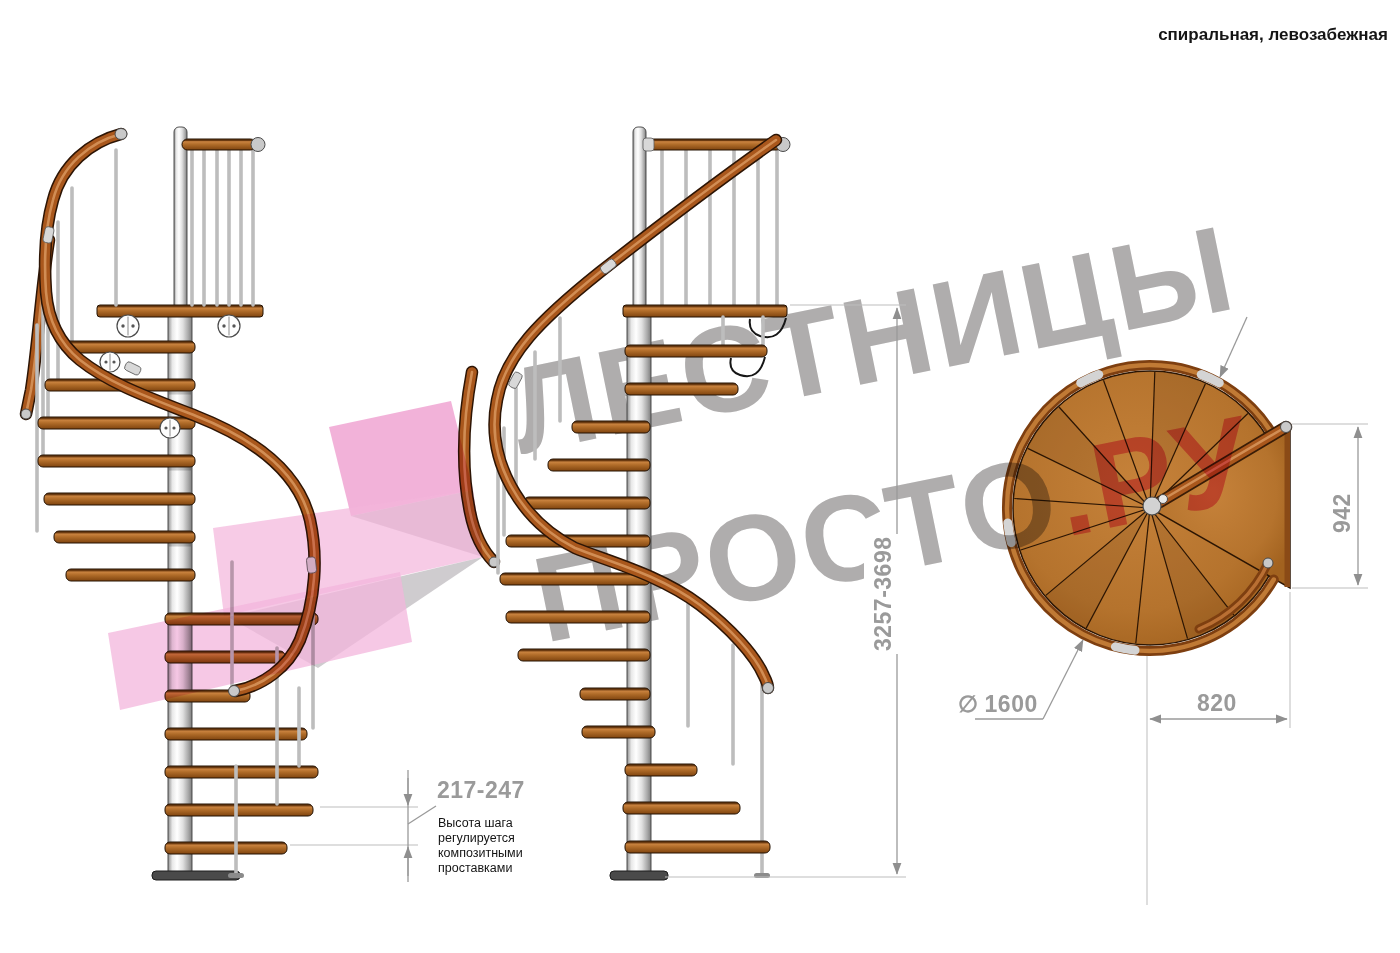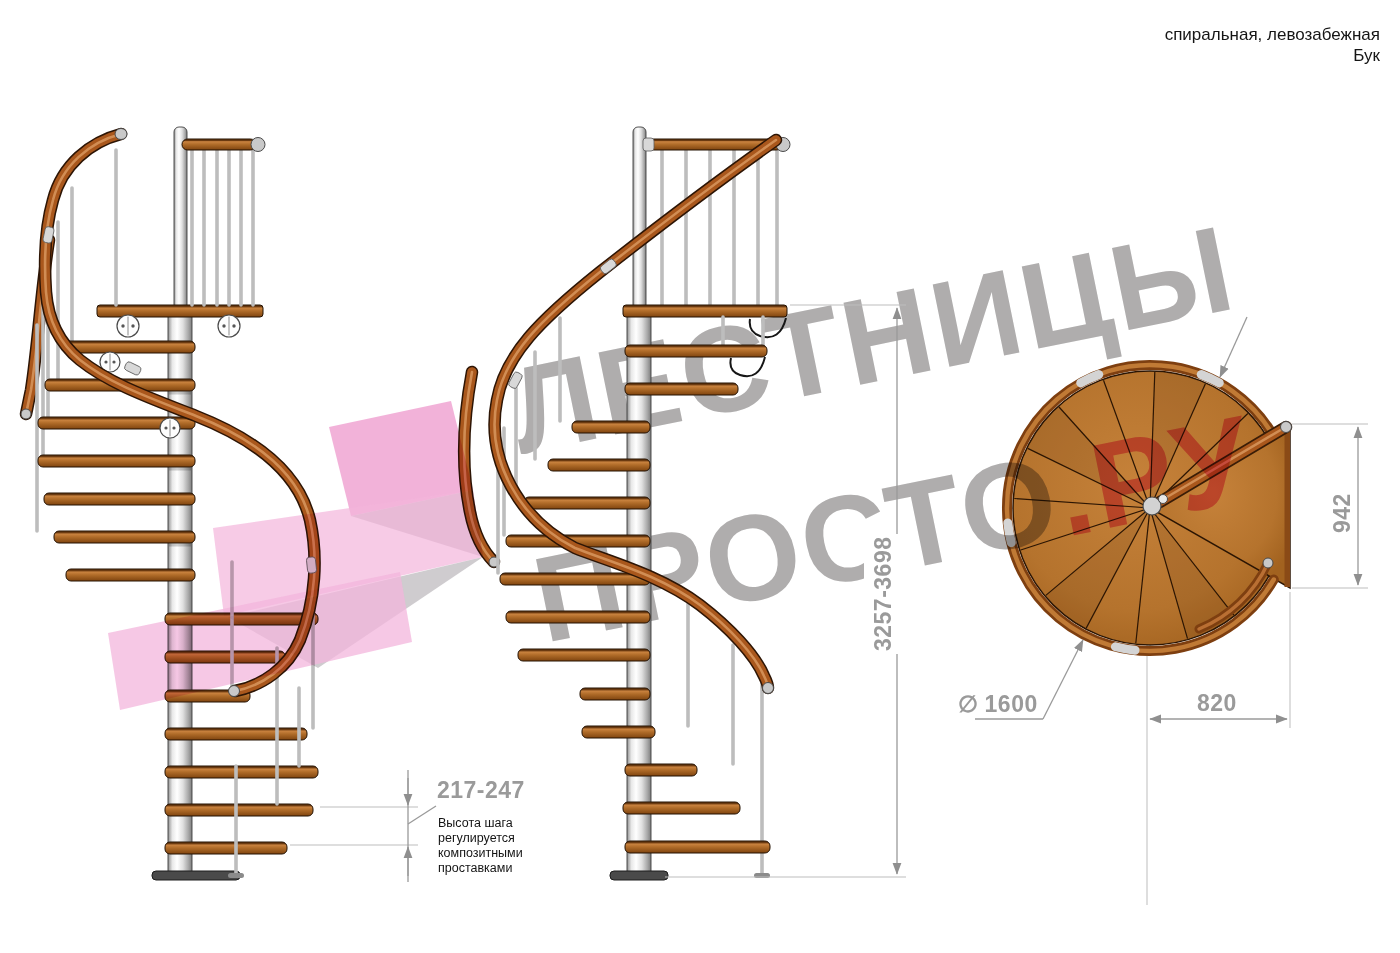--- a/index.html
+++ b/index.html
@@ -1,22 +1,22 @@
 <!DOCTYPE html>
 <html><head>
 <meta charset="utf-8">
 <style>
   html,body{margin:0;padding:0;background:#fff;}
   #canvas{position:relative;width:1400px;height:953px;background:#ffffff;overflow:hidden;
           font-family:"Liberation Sans",sans-serif;}
   #canvas svg{position:absolute;left:0;top:0;}
 
   
-  .header{position:absolute;top:24px;right:20px;text-align:right;color:#151515;
-          font-size:17px;line-height:21px;font-weight:normal;}
+  .header{position:absolute;top:24px;right:12px;text-align:right;color:#151515;
+          font-size:17px;line-height:21px;font-weight:bold;}
 
   
   .wm{position:absolute;left:500px;top:353px;transform:rotate(-11.5deg);transform-origin:0 0;
       font-size:122px;line-height:122px;font-weight:bold;letter-spacing:3px;white-space:nowrap;
       color:#a8a6a6;opacity:.92;mix-blend-mode:multiply;}
   .wm .l2{margin-top:68px;margin-left:-14px;}
   .wm .pink{color:#f07fae;}
 
   
   .step{fill:url(#wg);stroke:#241203;stroke-width:1;}
@@ -362,16 +362,15 @@
   <svg class="logo" width="1400" height="953" viewBox="0 0 1400 953">
     <polygon points="329,427 451,401 473,490 351,516" fill="#ef9fd0" opacity=".8"></polygon>
     <polygon points="351,516 473,490 483,557" fill="#a59aa2" opacity=".55"></polygon>
     <polygon points="213,528 473,490 483,557 224,616" fill="#f3b5dc" opacity=".7"></polygon>
     <polygon points="483,557 228,617 318,668" fill="#a09aa0" opacity=".5"></polygon>
     <polygon points="108,633 400,572 412,642 120,710" fill="#f3b5dc" opacity=".75"></polygon>
   </svg>
 
   <div class="header">
     <div>спиральная, левозабежная</div>
-    <div>Бук</div>
   </div>
 
 </div>
 
 </body></html>

